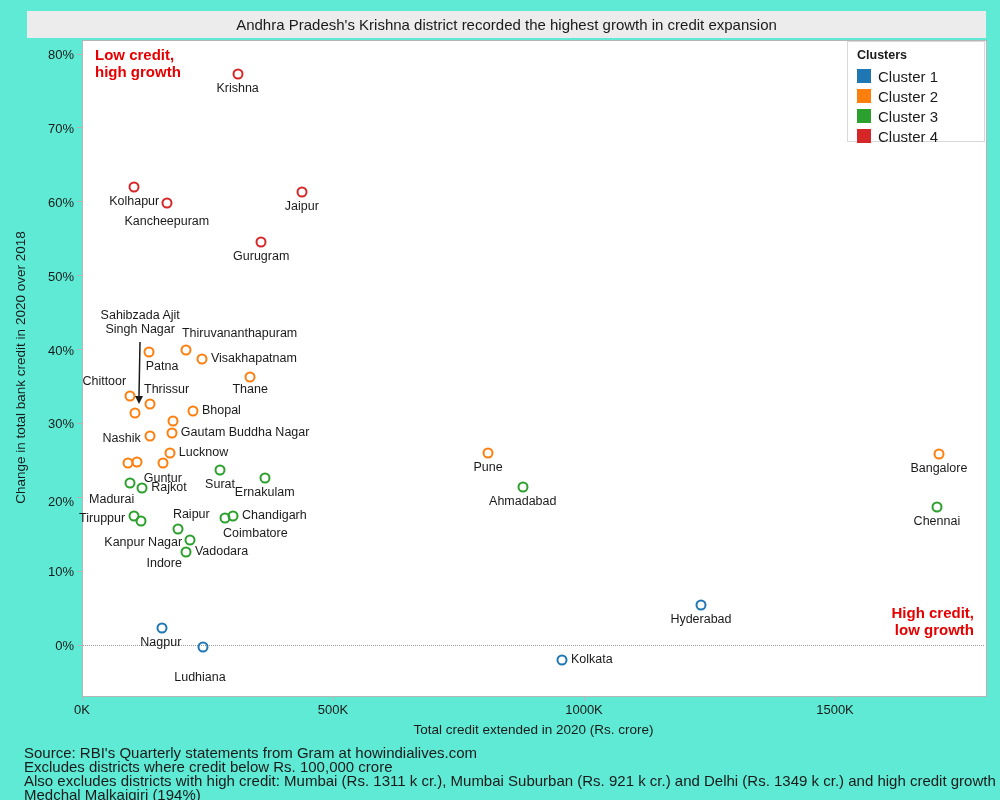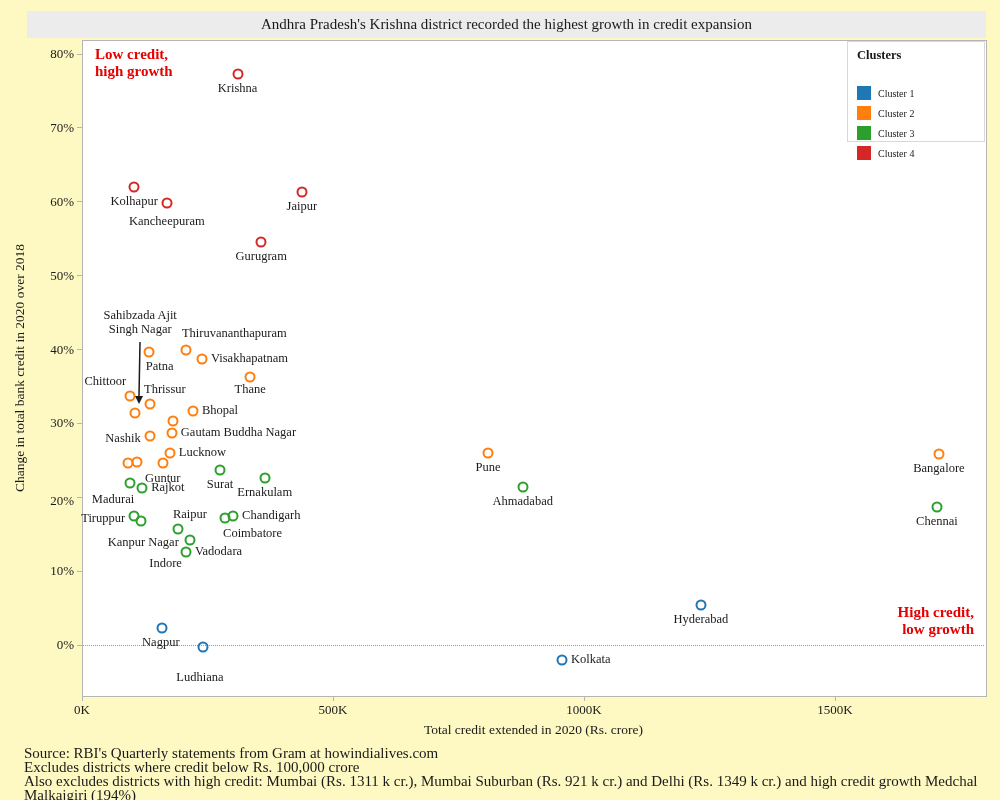--- a/index.html
+++ b/index.html
@@ -1,35 +1,35 @@
 <!DOCTYPE html>
 <html><head>
 <meta charset="utf-8">
 <style>
   html,body{margin:0;padding:0;background:#fff;}
-  .root{position:relative;width:1000px;height:800px;background:#fef9c3;
-        font-family:Liberation Serif, serif;color:#1a1a1a;overflow:hidden;}
+  .root{position:relative;width:1000px;height:800px;background:#5eead4;
+        font-family:Liberation Sans, sans-serif;color:#1a1a1a;overflow:hidden;}
   .title-bar{position:absolute;left:27px;top:11px;width:959px;height:27px;background:#ececec;
              display:flex;align-items:center;justify-content:center;font-size:15px;}
   .plot{position:absolute;left:82px;top:40px;width:903px;height:655px;border:1px solid #b5b5b5;background:#fff;}
   .zero-line{position:absolute;left:83px;width:901px;height:0;border-top:1px dotted #9a9a9a;}
   .ytick{position:absolute;width:5px;height:1px;background:#b5b5b5;left:77px;}
   .xtick{position:absolute;width:1px;height:5px;background:#b5b5b5;top:696px;}
   .ylab{position:absolute;width:44px;text-align:right;font-size:13px;transform:translateY(-50%);}
   .xlab{position:absolute;font-size:13px;transform:translateX(-50%);top:702px;}
   .xtitle{position:absolute;left:82px;width:903px;top:722px;text-align:center;font-size:13.5px;}
   .ytitle{position:absolute;left:-190px;top:360px;width:420px;text-align:center;font-size:13.5px;
           transform:rotate(-90deg);transform-origin:center;}
   .anno{position:absolute;font-size:15px;font-weight:bold;white-space:pre-line;line-height:17px;}
   .legend{position:absolute;left:847px;top:41px;width:138px;height:101px;border:1px solid #d8d8d8;background:#fff;
           padding:6px 0 0 9px;box-sizing:border-box;}
-  .legend-title{font-size:12.5px;font-weight:bold;margin-bottom:20px;}
+  .legend-title{font-size:12.5px;font-weight:bold;margin-bottom:4px;}
   .legend-item{display:flex;align-items:center;height:20px;cursor:pointer;}
   .swatch{width:14px;height:14px;margin-right:7px;flex:0 0 auto;}
-  .legend-item span.lbl{font-size:10px;}
+  .legend-item span.lbl{font-size:15px;}
   .pt{position:absolute;width:11px;height:11px;border-radius:50%;border:2px solid #000;background:transparent;
       transform:translate(-50%,-50%);box-sizing:border-box;cursor:pointer;}
   .pt-label{position:absolute;font-size:12.5px;white-space:pre-line;text-align:center;line-height:13.5px;}
   .src{position:absolute;left:24px;font-size:15px;line-height:14px;}
   svg.overlay{position:absolute;left:0;top:0;pointer-events:none;}
 </style>
 </head>
 <body>
 
 <div class="root">

